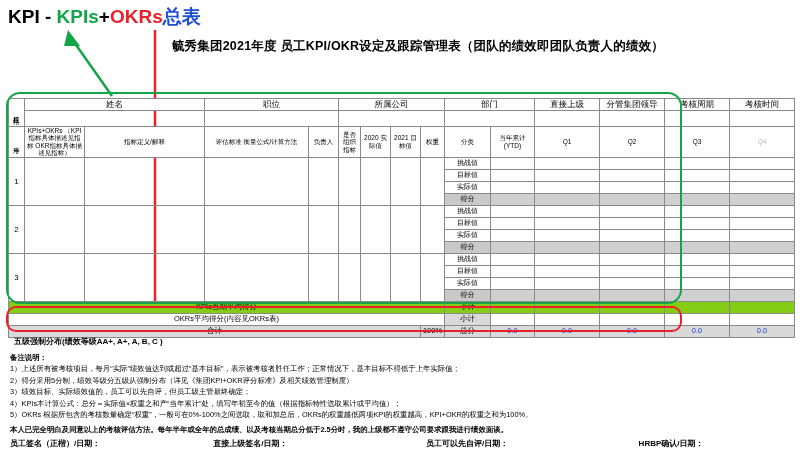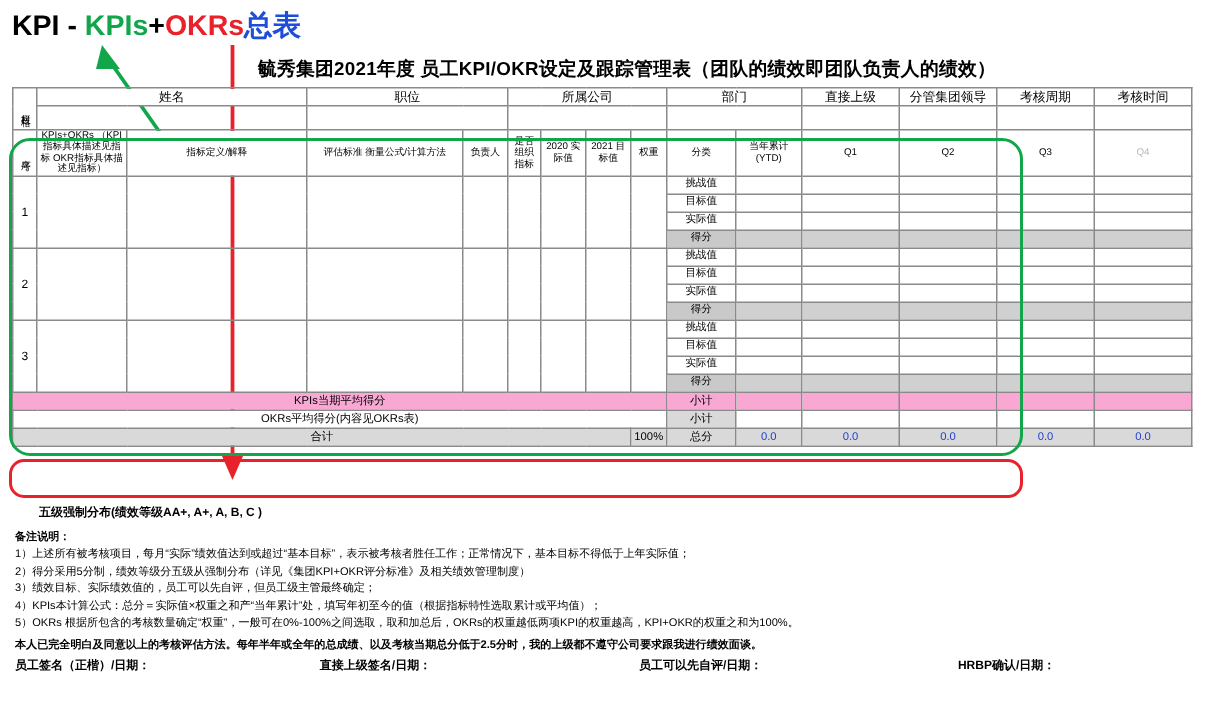--- a/index.html
+++ b/index.html
@@ -29,39 +29,39 @@
   svg{display:block;}
 
   
   .doc-title{
     position:absolute;left:0;top:38px;width:804px;text-align:center;
     font-size:12.5px;font-weight:bold;letter-spacing:.2px;padding-left:16px;
   }
 
   
   .tbl-wrap{position:absolute;left:8px;top:58px;width:788px;}
-  table.main{border-collapse:collapse;width:740px;table-layout:fixed;font-size:7px;}
+  table.main{border-collapse:collapse;width:740px;table-layout:fixed;font-size:7px;margin-top:40px;}
   table.main td,table.main th{
     border:1px solid #8a8a8a;
     padding:0 1px;
     text-align:center;
     vertical-align:middle;
     line-height:1.15;
     font-weight:normal;
     height:11px;
     overflow:hidden;
   }
   .hdr1 td{height:26px;font-size:8.5px;font-weight:bold;background:#fff;}
   .hdr2 td{height:34px;font-size:6.5px;font-weight:bold;background:#fff;}
   .vert{writing-mode:vertical-rl;text-orientation:upright;letter-spacing:1px;}
   .rowlabel{font-size:8px;font-weight:bold;}
   .metric{background:#fff;font-size:7px;}
   .metric.shade{background:#c9c9c9;}
   .grayrow td{background:#d0d0d0;}
-  .kpiavg td{font-weight:bold;font-size:7.5px;background:#f9a8d4;}
+  .kpiavg td{font-weight:bold;font-size:7.5px;background:#84cc16;}
   .okravg td{font-weight:bold;font-size:7.5px;background:#fff;}
   .totalrow td{font-weight:bold;font-size:7.5px;background:#d9d9d9;}
   .zero{color:#1f3fd0;font-size:6.5px;}
   .kpi-cell{font-size:5.6px;line-height:1.25;text-align:left;padding:1px 2px;}
 
   
   .green-box{
     position:absolute;border:2px solid #11a64a;border-radius:14px;
     pointer-events:none;
   }
@@ -330,21 +330,21 @@
         <td class="zero">0.0</td>
         <td class="zero">0.0</td>
       </tr>
     </tbody>
       </table>
   </div>
 
   <div class="green-box" style="left:6px;top:92px;width:672px;height:208px;"></div>
   <div class="red-box" style="left:6px;top:306px;width:672px;height:22px;"></div>
 
-  <div style="position:absolute;left:26px;top:336px;font-size:8px;font-weight:bold;">五级强制分布(绩效等级AA+, A+, A, B, C )</div>
+  <div style="position:absolute;left:14px;top:336px;font-size:8px;font-weight:bold;">五级强制分布(绩效等级AA+, A+, A, B, C )</div>
 
   <div class="notes">
     <div class="b">备注说明：</div>
     <div class="line">1）上述所有被考核项目，每月“实际”绩效值达到或超过“基本目标”，表示被考核者胜任工作；正常情况下，基本目标不得低于上年实际值；</div>
     <div class="line">2）得分采用5分制，绩效等级分五级从强制分布（详见《集团KPI+OKR评分标准》及相关绩效管理制度）</div>
     <div class="line">3）绩效目标、实际绩效值的，员工可以先自评，但员工级主管最终确定；</div>
     <div class="line">4）KPIs本计算公式：总分＝实际值×权重之和产“当年累计”处，填写年初至今的值（根据指标特性选取累计或平均值）；</div>
     <div class="line">5）OKRs 根据所包含的考核数量确定“权重”，一般可在0%-100%之间选取，取和加总后，OKRs的权重越低两项KPI的权重越高，KPI+OKR的权重之和为100%。</div>
     <div class="line b" style="margin-top:3px">本人已完全明白及同意以上的考核评估方法。每年半年或全年的总成绩、以及考核当期总分低于2.5分时，我的上级都不遵守公司要求跟我进行绩效面谈。</div>
   </div>

